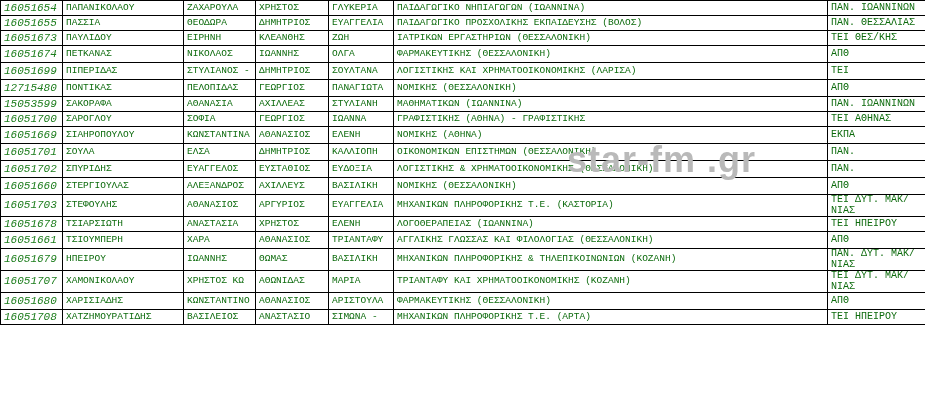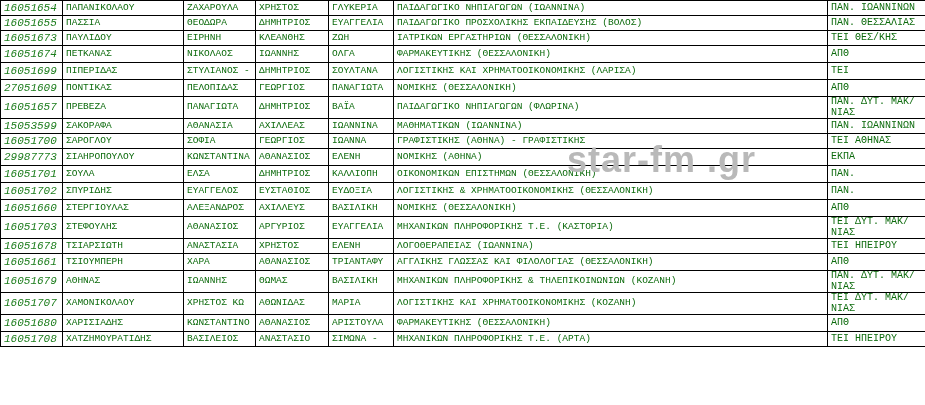--- a/index.html
+++ b/index.html
@@ -125,57 +125,48 @@
       <tr>
         <td class="code">16051699</td>
         <td class="txt">ΠΙΠΕΡΙΔΑΣ</td>
         <td class="txt">ΣΤΥΛΙΑΝΟΣ -</td>
         <td class="txt">ΔΗΜΗΤΡΙΟΣ</td>
         <td class="txt">ΣΟΥΛΤΑΝΑ</td>
         <td class="dept">ΛΟΓΙΣΤΙΚΗΣ ΚΑΙ ΧΡΗΜΑΤΟΟΙΚΟΝΟΜΙΚΗΣ (ΛΑΡΙΣΑ)</td>
         <td class="inst">ΤΕΙ</td>
       </tr>
       <tr>
-        <td class="code">27051609</td>
+        <td class="code">12715480</td>
         <td class="txt">ΠΟΝΤΙΚΑΣ</td>
         <td class="txt">ΠΕΛΟΠΙΔΑΣ</td>
         <td class="txt">ΓΕΩΡΓΙΟΣ</td>
         <td class="txt">ΠΑΝΑΓΙΩΤΑ</td>
         <td class="dept">ΝΟΜΙΚΗΣ (ΘΕΣΣΑΛΟΝΙΚΗ)</td>
         <td class="inst">ΑΠΘ</td>
       </tr>
       <tr>
-        <td class="code two-line">16051657</td>
-        <td class="txt two-line">ΠΡΕΒΕΖΑ</td>
-        <td class="txt two-line">ΠΑΝΑΓΙΩΤΑ</td>
-        <td class="txt two-line">ΔΗΜΗΤΡΙΟΣ</td>
-        <td class="txt two-line">ΒΑΪΑ</td>
-        <td class="dept two-line">ΠΑΙΔΑΓΩΓΙΚΟ ΝΗΠΙΑΓΩΓΩΝ (ΦΛΩΡΙΝΑ)</td>
-        <td class="inst two-line">ΠΑΝ. ΔΥΤ. ΜΑΚ/ΝΙΑΣ</td>
-      </tr>
-      <tr>
         <td class="code two-line">15053599</td>
         <td class="txt two-line">ΣΑΚΟΡΑΦΑ</td>
         <td class="txt two-line">ΑΘΑΝΑΣΙΑ</td>
         <td class="txt two-line">ΑΧΙΛΛΕΑΣ</td>
-        <td class="txt two-line">ΙΩΑΝΝΙΝΑ</td>
+        <td class="txt two-line">ΣΤΥΛΙΑΝΗ</td>
         <td class="dept two-line">ΜΑΘΗΜΑΤΙΚΩΝ (ΙΩΑΝΝΙΝΑ)</td>
         <td class="inst two-line">ΠΑΝ. ΙΩΑΝΝΙΝΩΝ</td>
       </tr>
       <tr>
         <td class="code two-line">16051700</td>
         <td class="txt two-line">ΣΑΡΟΓΛΟΥ</td>
         <td class="txt two-line">ΣΟΦΙΑ</td>
         <td class="txt two-line">ΓΕΩΡΓΙΟΣ</td>
         <td class="txt two-line">ΙΩΑΝΝΑ</td>
         <td class="dept two-line">ΓΡΑΦΙΣΤΙΚΗΣ (ΑΘΗΝΑ) - ΓΡΑΦΙΣΤΙΚΗΣ</td>
         <td class="inst two-line">ΤΕΙ ΑΘΗΝΑΣ</td>
       </tr>
       <tr>
-        <td class="code">29987773</td>
+        <td class="code">16051669</td>
         <td class="txt">ΣΙΑΗΡΟΠΟΥΛΟΥ</td>
         <td class="txt">ΚΩΝΣΤΑΝΤΙΝΑ</td>
         <td class="txt">ΑΘΑΝΑΣΙΟΣ</td>
         <td class="txt">ΕΛΕΝΗ</td>
         <td class="dept">ΝΟΜΙΚΗΣ (ΑΘΗΝΑ)</td>
         <td class="inst">ΕΚΠΑ</td>
       </tr>
       <tr>
         <td class="code">16051701</td>
         <td class="txt">ΣΟΥΛΑ</td>
@@ -225,34 +216,34 @@
         <td class="code">16051661</td>
         <td class="txt">ΤΣΙΟΥΜΠΕΡΗ</td>
         <td class="txt">ΧΑΡΑ</td>
         <td class="txt">ΑΘΑΝΑΣΙΟΣ</td>
         <td class="txt">ΤΡΙΑΝΤΑΦΥ</td>
         <td class="dept">ΑΓΓΛΙΚΗΣ ΓΛΩΣΣΑΣ ΚΑΙ ΦΙΛΟΛΟΓΙΑΣ (ΘΕΣΣΑΛΟΝΙΚΗ)</td>
         <td class="inst">ΑΠΘ</td>
       </tr>
       <tr>
         <td class="code two-line">16051679</td>
-        <td class="txt two-line">ΑΘΗΝΑΣ</td>
+        <td class="txt two-line">ΗΠΕΙΡΟΥ</td>
         <td class="txt two-line">ΙΩΑΝΝΗΣ</td>
         <td class="txt two-line">ΘΩΜΑΣ</td>
         <td class="txt two-line">ΒΑΣΙΛΙΚΗ</td>
         <td class="dept two-line">ΜΗΧΑΝΙΚΩΝ ΠΛΗΡΟΦΟΡΙΚΗΣ &amp; ΤΗΛΕΠΙΚΟΙΝΩΝΙΩΝ (ΚΟΖΑΝΗ)</td>
         <td class="inst two-line">ΠΑΝ. ΔΥΤ. ΜΑΚ/ΝΙΑΣ</td>
       </tr>
       <tr>
         <td class="code two-line">16051707</td>
         <td class="txt two-line">ΧΑΜΟΝΙΚΟΛΑΟΥ</td>
         <td class="txt two-line">ΧΡΗΣΤΟΣ  ΚΩ</td>
         <td class="txt two-line">ΑΘΩΝΙΔΑΣ</td>
         <td class="txt two-line">ΜΑΡΙΑ</td>
-        <td class="dept two-line">ΛΟΓΙΣΤΙΚΗΣ ΚΑΙ ΧΡΗΜΑΤΟΟΙΚΟΝΟΜΙΚΗΣ (ΚΟΖΑΝΗ)</td>
+        <td class="dept two-line">ΤΡΙΑΝΤΑΦΥ ΚΑΙ ΧΡΗΜΑΤΟΟΙΚΟΝΟΜΙΚΗΣ (ΚΟΖΑΝΗ)</td>
         <td class="inst two-line">ΤΕΙ ΔΥΤ. ΜΑΚ/ΝΙΑΣ</td>
       </tr>
       <tr>
         <td class="code">16051680</td>
         <td class="txt">ΧΑΡΙΣΙΑΔΗΣ</td>
         <td class="txt">ΚΩΝΣΤΑΝΤΙΝΟ</td>
         <td class="txt">ΑΘΑΝΑΣΙΟΣ</td>
         <td class="txt">ΑΡΙΣΤΟΥΛΑ</td>
         <td class="dept">ΦΑΡΜΑΚΕΥΤΙΚΗΣ (ΘΕΣΣΑΛΟΝΙΚΗ)</td>
         <td class="inst">ΑΠΘ</td>

